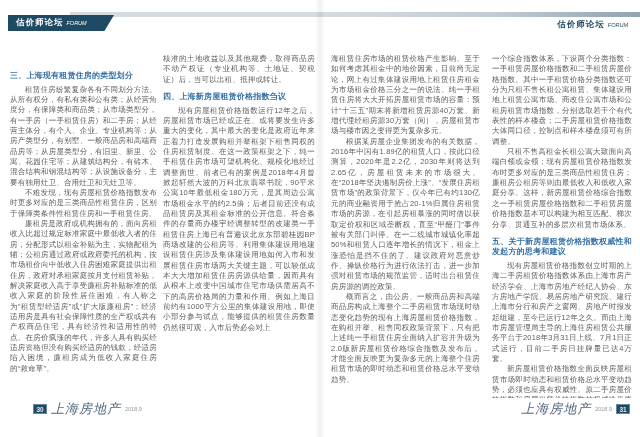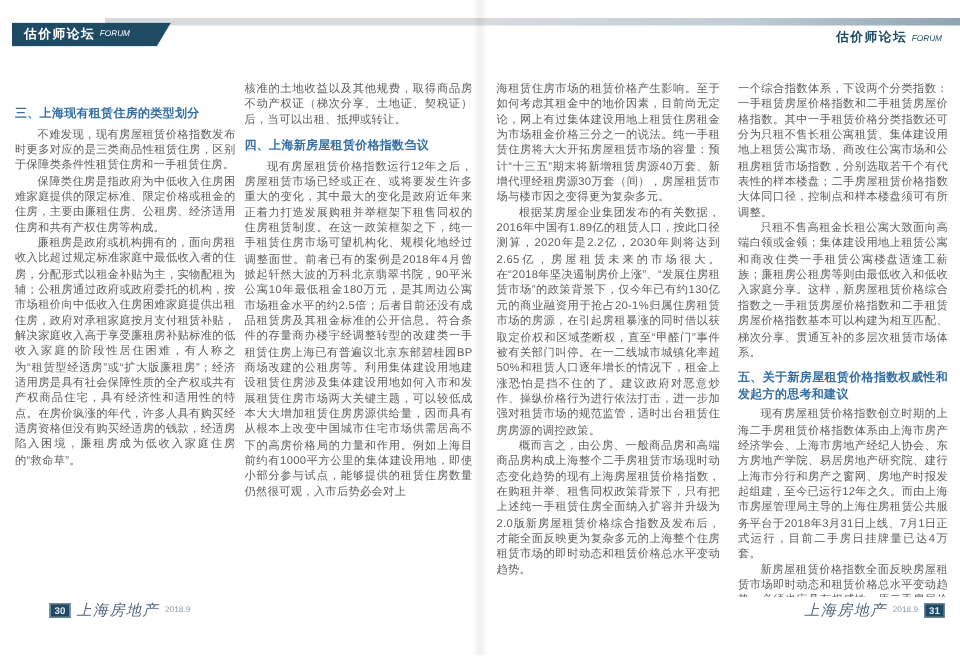--- a/index.html
+++ b/index.html
@@ -47,21 +47,21 @@
   .footer{position:absolute;top:400px;display:flex;align-items:center;gap:4px;}
   .footer-left{left:33px;}
   .footer-right{right:10px;}
   .page-badge{
     background:#1f4a63;color:#dfe7ee;font-size:6.5px;font-weight:bold;
     width:14px;height:10px;display:flex;align-items:center;justify-content:center;
     border:1px solid #6c8698;box-sizing:border-box;
   }
   .mag-script{
     font-family:"DejaVu Serif","Liberation Serif",serif;font-style:italic;
-    font-size:10px;color:#51677c;letter-spacing:1px;
+    font-size:13px;color:#51677c;letter-spacing:1px;
   }
   .issue{font-size:5.5px;color:#8a97a1;}
 </style>
 </head>
 <body>
 
 <div class="band band-left"></div>
 <div class="band band-right"></div>
 
 <div class="banner">
@@ -71,37 +71,37 @@
 
 <div class="hdr-right">
   <span class="cn">估价师论坛</span>
   <span class="en">FORUM</span>
 </div>
 
 <div class="gutter"></div>
 
 <div class="col col-1">
     <div class="heading">三、上海现有租赁住房的类型划分</div>
+    <div class="para">租赁住房纷繁复杂各有不同划分方法。从所有权分，有私有类和公有类；从经营角度分，有保障类和商品类；从市场类型分，有一手房（一手租赁住房）和二手房；从经营主体分，有个人、企业、专业机构等；从房产类型分，有别墅、一般商品房和高端商品房等；从房屋类型分，有旧里、新里、公寓、花园住宅等；从建筑结构分，有砖木、混合结构和钢混结构等；从设施设备分，主要有独用灶卫、合用灶卫和无灶卫等。</div>
     <div class="para">不难发现，现有房屋租赁价格指数发布时更多对应的是三类商品性租赁住房，区别于保障类条件性租赁住房和一手租赁住房。</div>
-    <div class="para">保障类住房是指政府为中低收入住房困难家庭提供的限定标准、限定价格或租金的住房，主要由廉租住房、公租房、经济适用住房和共有产权住房等构成。</div>
     <div class="para">廉租房是政府或机构拥有的，面向房租收入比超过规定标准家庭中最低收入者的住房，分配形式以租金补贴为主，实物配租为辅；公租房通过政府或政府委托的机构，按市场租价向中低收入住房困难家庭提供出租住房，政府对承租家庭按月支付租赁补贴，解决家庭收入高于享受廉租房补贴标准的低收入家庭的阶段性居住困难，有人称之为“租赁型经适房”或“扩大版廉租房”；经济适用房是具有社会保障性质的全产权或共有产权商品住宅，具有经济性和适用性的特点。在房价疯涨的年代，许多人具有购买经适房资格但没有购买经适房的钱款，经适房陷入困境，廉租房成为低收入家庭住房的“救命草”。</div>
   </div>
 <div class="col col-2">
-    <div class="para-cont">核准的土地收益以及其他规费，取得商品房不动产权证（梯次分享、土地证、契税证）后，当可以出租、抵押或转让。</div>
+    <div class="para-cont">核准的土地收益以及其他规费，取得商品房不动产权证（专业机构等、土地证、契税证）后，当可以出租、抵押或转让。</div>
     <div class="heading">四、上海新房屋租赁价格指数刍议</div>
     <div class="para">现有房屋租赁价格指数运行12年之后，房屋租赁市场已经或正在、或将要发生许多重大的变化，其中最大的变化是政府近年来正着力打造发展购租并举框架下租售同权的住房租赁制度。在这一政策框架之下，纯一手租赁住房市场可望机构化、规模化地经过调整面世。前者已有的案例是2018年4月曾掀起轩然大波的万科北京翡翠书院，90平米公寓10年最低租金180万元，是其周边公寓市场租金水平的约2.5倍；后者目前还没有成品租赁房及其租金标准的公开信息。符合条件的存量商办楼宇经调整转型的改建类一手租赁住房上海已有普遍议北京东部碧桂园BP商场改建的公租房等。利用集体建设用地建设租赁住房涉及集体建设用地如何入市和发展租赁住房市场两大关键主题，可以较低成本大大增加租赁住房房源供给量，因而具有从根本上改变中国城市住宅市场供需居高不下的高房价格局的力量和作用。例如上海目前约有1000平方公里的集体建设用地，即使小部分参与试点，能够提供的租赁住房数量仍然很可观，入市后势必会对上</div>
   </div>
 <div class="col col-3">
     <div class="para-cont">海租赁住房市场的租赁价格产生影响。至于如何考虑其租金中的地价因素，目前尚无定论，网上有过集体建设用地上租赁住房租金为市场租金价格三分之一的说法。纯一手租赁住房将大大开拓房屋租赁市场的容量：预计“十三五”期末将新增租赁房源40万套、新增代理经租房源30万套（间），房屋租赁市场与楼市因之变得更为复杂多元。</div>
     <div class="para">根据某房屋企业集团发布的有关数据，2016年中国有1.89亿的租赁人口，按此口径测算，2020年是2.2亿，2030年则将达到2.65亿，房屋租赁未来的市场很大。在“2018年坚决遏制房价上涨”、“发展住房租赁市场”的政策背景下，仅今年已有约130亿元的商业融资用于抢占20-1%归属住房租赁市场的房源，在引起房租暴涨的同时借以获取定价权和区域垄断权，直至“甲醛门”事件被有关部门叫停。在一二线城市城镇化率超50%和租赁人口逐年增长的情况下，租金上涨恐怕是挡不住的了。建议政府对恶意炒作、操纵价格行为进行依法打击，进一步加强对租赁市场的规范监管，适时出台租赁住房房源的调控政策。</div>
     <div class="para">概而言之，由公房、一般商品房和高端商品房构成上海整个二手房租赁市场现时动态变化趋势的现有上海房屋租赁价格指数，在购租并举、租售同权政策背景下，只有把上述纯一手租赁住房全面纳入扩容并升级为2.0版新房屋租赁价格综合指数及发布后，才能全面反映更为复杂多元的上海整个住房租赁市场的即时动态和租赁价格总水平变动趋势。</div>
   </div>
 <div class="col col-4">
     <div class="para-cont">一个综合指数体系，下设两个分类指数：一手租赁房屋价格指数和二手租赁房屋价格指数。其中一手租赁价格分类指数还可分为只租不售长租公寓租赁、集体建设用地上租赁公寓市场、商改住公寓市场和公租房租赁市场指数，分别选取若干个有代表性的样本楼盘；二手房屋租赁价格指数大体同口径，控制点和样本楼盘须可有所调整。</div>
-    <div class="para">只租不售高租金长租公寓大致面向高端白领或金领；集体建设用地上租赁公寓和商改住类一手租赁公寓楼盘适逢工薪族；廉租房公租房等则由最低收入和低收入家庭分享。这样，新房屋租赁价格综合指数之一手租赁房屋价格指数和二手租赁房屋价格指数基本可以构建为相互匹配、梯次分享、贯通互补的多层次租赁市场体系。</div>
+    <div class="para">只租不售高租金长租公寓大致面向高端白领或金领；现有房屋租赁价格指数发布时更多对应的是三类商品性租赁住房；廉租房公租房等则由最低收入和低收入家庭分享。这样，新房屋租赁价格综合指数之一手租赁房屋价格指数和二手租赁房屋价格指数基本可以构建为相互匹配、梯次分享、贯通互补的多层次租赁市场体系。</div>
     <div class="heading">五、关于新房屋租赁价格指数权威性和发起方的思考和建议</div>
     <div class="para">现有房屋租赁价格指数创立时期的上海二手房租赁价格指数体系由上海市房产经济学会、上海市房地产经纪人协会、东方房地产学院、易居房地产研究院、建行上海市分行和房产之窗网、房地产时报发起组建，至今已运行12年之久。而由上海市房屋管理局主导的上海住房租赁公共服务平台于2018年3月31日上线、7月1日正式运行，目前二手房日挂牌量已达4万套。</div>
     <div class="para">新房屋租赁价格指数全面反映房屋租赁市场即时动态和租赁价格总水平变动趋势，必须也应具有权威性。原二手房屋价格指数和房屋租赁价格指数的权威性毋庸置疑，估价实务中运用比较法修正“市场状况”因素时，二手房价格指数和房屋租赁指数均为估价师各自必选参考数据。由于多年之后政策影响了浮动发展商品房销售，所以新房屋租赁价格指数知者不多比较小众，可称之为租赁指数1.0或初级版。不过在房地产市场和住房租赁市场已然发生巨变的当下，新房屋租赁价格</div>
   </div>
 
 <div class="footer footer-left">
   <span class="page-badge">30</span>
   <span class="mag-script">上海房地产</span>
   <span class="issue">2018.9</span>
 </div>

